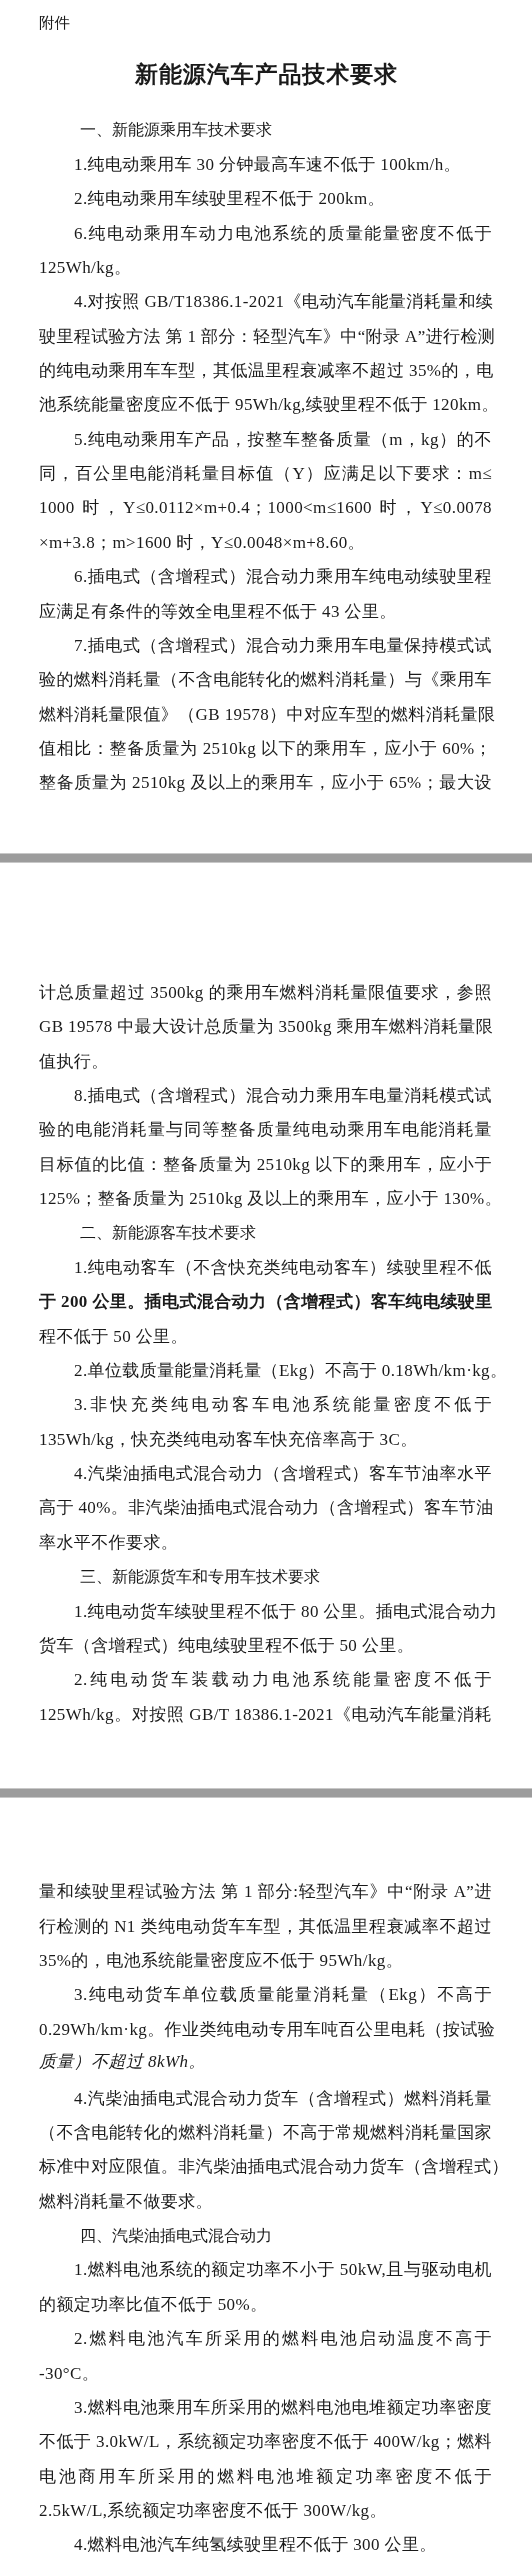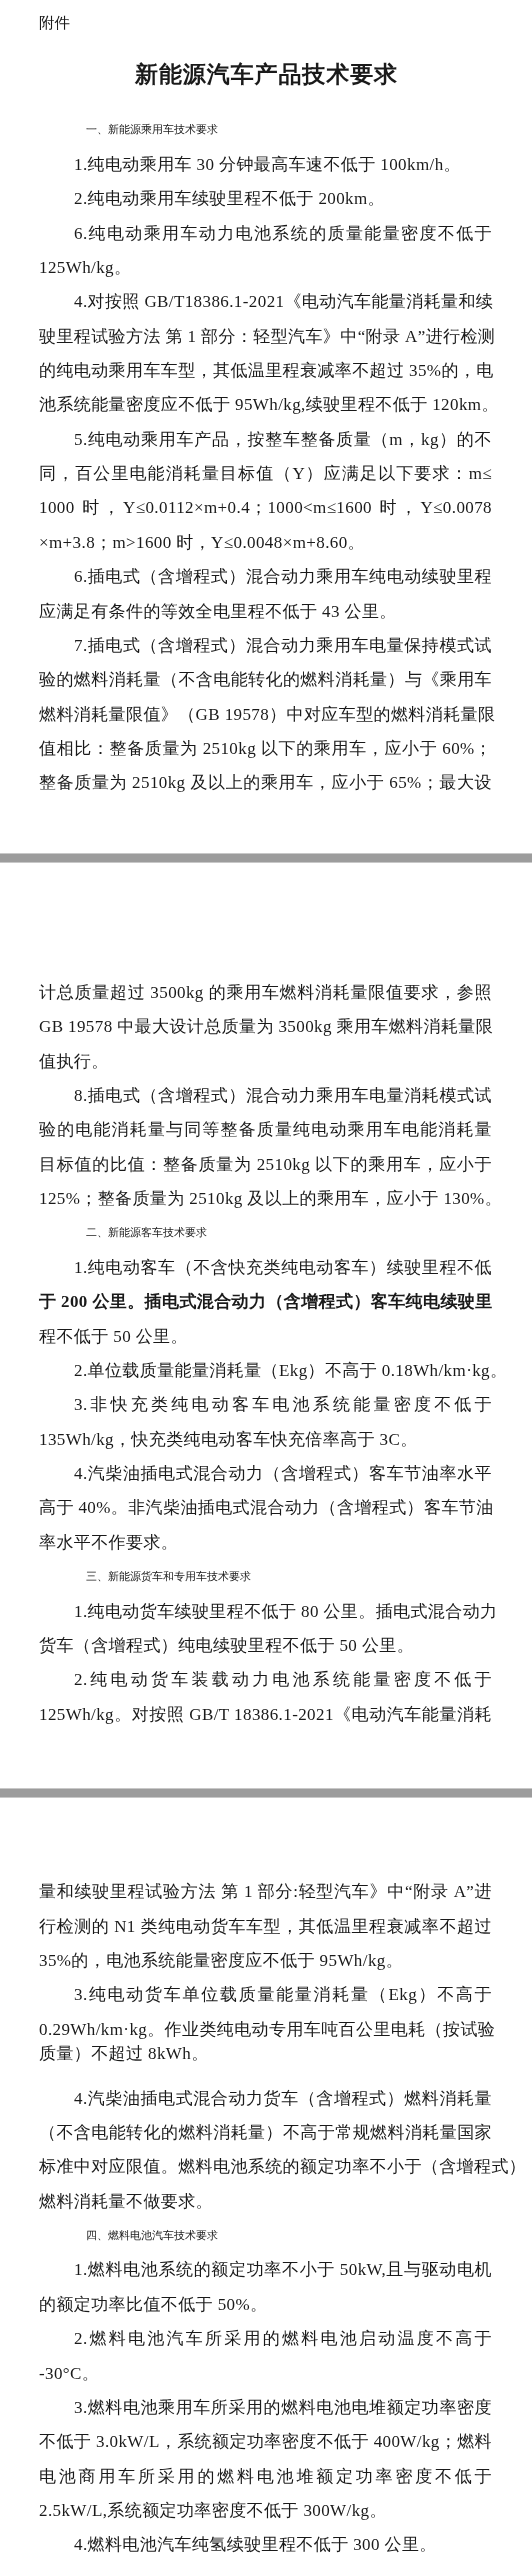--- a/index.html
+++ b/index.html
@@ -10,21 +10,21 @@
          background: #9c9c9c; border-top: 0.9px solid #c8c8c8; border-bottom: 0.9px solid #c8c8c8; }
   .line { position: absolute; left: 39px; width: 453px; height: 34px; line-height: 34px;
           font-size: 17px; white-space: nowrap; text-align: justify; text-align-last: justify;
           letter-spacing: 0.4px; }
   .line.indent { left: 74px; width: 418px; }
   .line.last { text-align-last: left; }
   .fujian { position: absolute; left: 39px; top: 10.3px; font-size: 15.5px; line-height: 26px;
             font-family: "DejaVu Sans", "Liberation Sans", sans-serif; }
   .title { position: absolute; left: 0; width: 533px; top: 58px; text-align: center;
            font-size: 23px; font-weight: bold; line-height: 34px; letter-spacing: 0.9px; }
-  .heading { position: absolute; left: 86px; font-size: 11px; line-height: 34px; height: 34px;
+  .heading { position: absolute; left: 80px; font-size: 16px; line-height: 34px; height: 34px;
              font-family: "DejaVu Sans", "Liberation Sans", sans-serif; white-space: nowrap; }
 </style>
 </head>
 <body>
 
 <div class="page" style="top:0;height:918px;">
   <div class="fujian">附件</div>
   <div class="title">新能源汽车产品技术要求</div>
   <div id="p0">
       <div class="heading" style="top: 113px;">一、新能源乘用车技术要求</div>
@@ -81,26 +81,26 @@
 
 <div class="sep" style="top:1788px;"></div>
 
 <div class="page" style="top:1798px;height:994px;">
   <div id="p2">
       <div class="line" style="top: 77px;">量和续驶里程试验方法 第 1 部分:轻型汽车》中“附录 A”进</div>
       <div class="line" style="top: 112px;">行检测的 N1 类纯电动货车车型，其低温里程衰减率不超过</div>
       <div class="line last" style="top: 146px;">35%的，电池系统能量密度应不低于 95Wh/kg。</div>
       <div class="line indent" style="top: 180px;">3.纯电动货车单位载质量能量消耗量（Ekg）不高于</div>
       <div class="line" style="top: 215px;">0.29Wh/km·kg。作业类纯电动专用车吨百公里电耗（按试验</div>
-      <div class="line last" style="top: 239px;">质量）不超过 8kWh。</div>
+      <div class="line last" style="top: 247px; font-style: italic;">质量）不超过 8kWh。</div>
       <div class="line indent" style="top: 284px;">4.汽柴油插电式混合动力货车（含增程式）燃料消耗量</div>
       <div class="line" style="top: 318px;">（不含电能转化的燃料消耗量）不高于常规燃料消耗量国家</div>
-      <div class="line" style="top: 352px;">标准中对应限值。燃料电池系统的额定功率不小于（含增程式）</div>
+      <div class="line" style="top: 352px;">标准中对应限值。非汽柴油插电式混合动力货车（含增程式）</div>
       <div class="line last" style="top: 387px;">燃料消耗量不做要求。</div>
-      <div class="heading" style="top: 421px;">四、燃料电池汽车技术要求</div>
+      <div class="heading" style="top: 421px;">四、汽柴油插电式混合动力</div>
       <div class="line indent" style="top: 455px;">1.燃料电池系统的额定功率不小于 50kW,且与驱动电机</div>
       <div class="line last" style="top: 490px;">的额定功率比值不低于 50%。</div>
       <div class="line indent" style="top: 524px;">2.燃料电池汽车所采用的燃料电池启动温度不高于</div>
       <div class="line last" style="top: 559px;">-30°C。</div>
       <div class="line indent" style="top: 593px;">3.燃料电池乘用车所采用的燃料电池电堆额定功率密度</div>
       <div class="line" style="top: 627px;">不低于 3.0kW/L，系统额定功率密度不低于 400W/kg；燃料</div>
       <div class="line" style="top: 662px;">电池商用车所采用的燃料电池堆额定功率密度不低于</div>
       <div class="line last" style="top: 696px;">2.5kW/L,系统额定功率密度不低于 300W/kg。</div>
       <div class="line indent last" style="top: 730px;">4.燃料电池汽车纯氢续驶里程不低于 300 公里。</div>
     </div>

